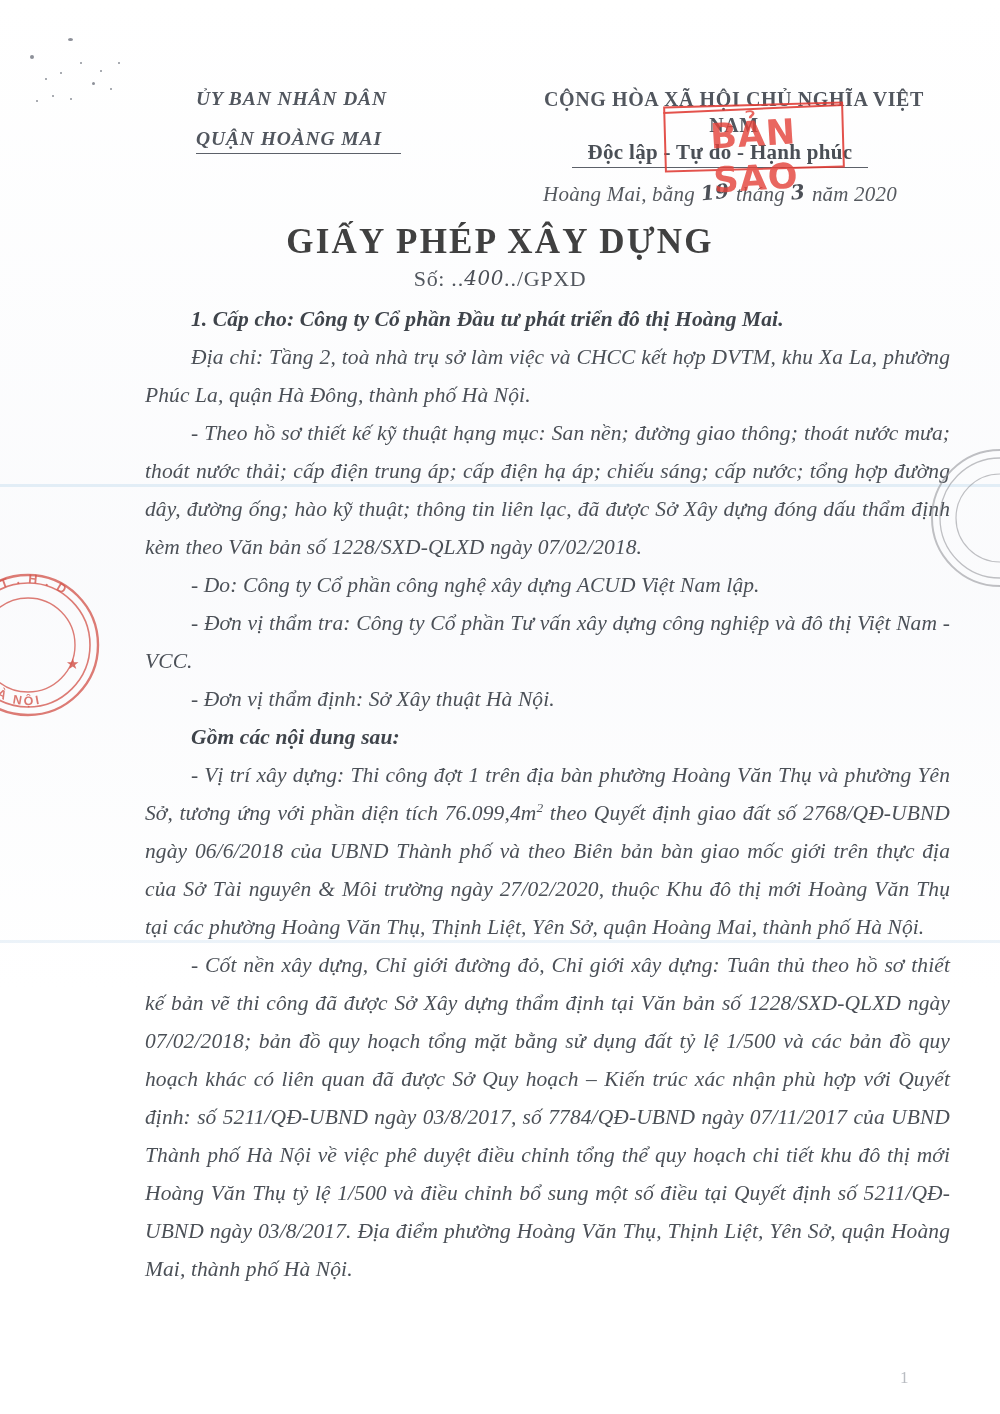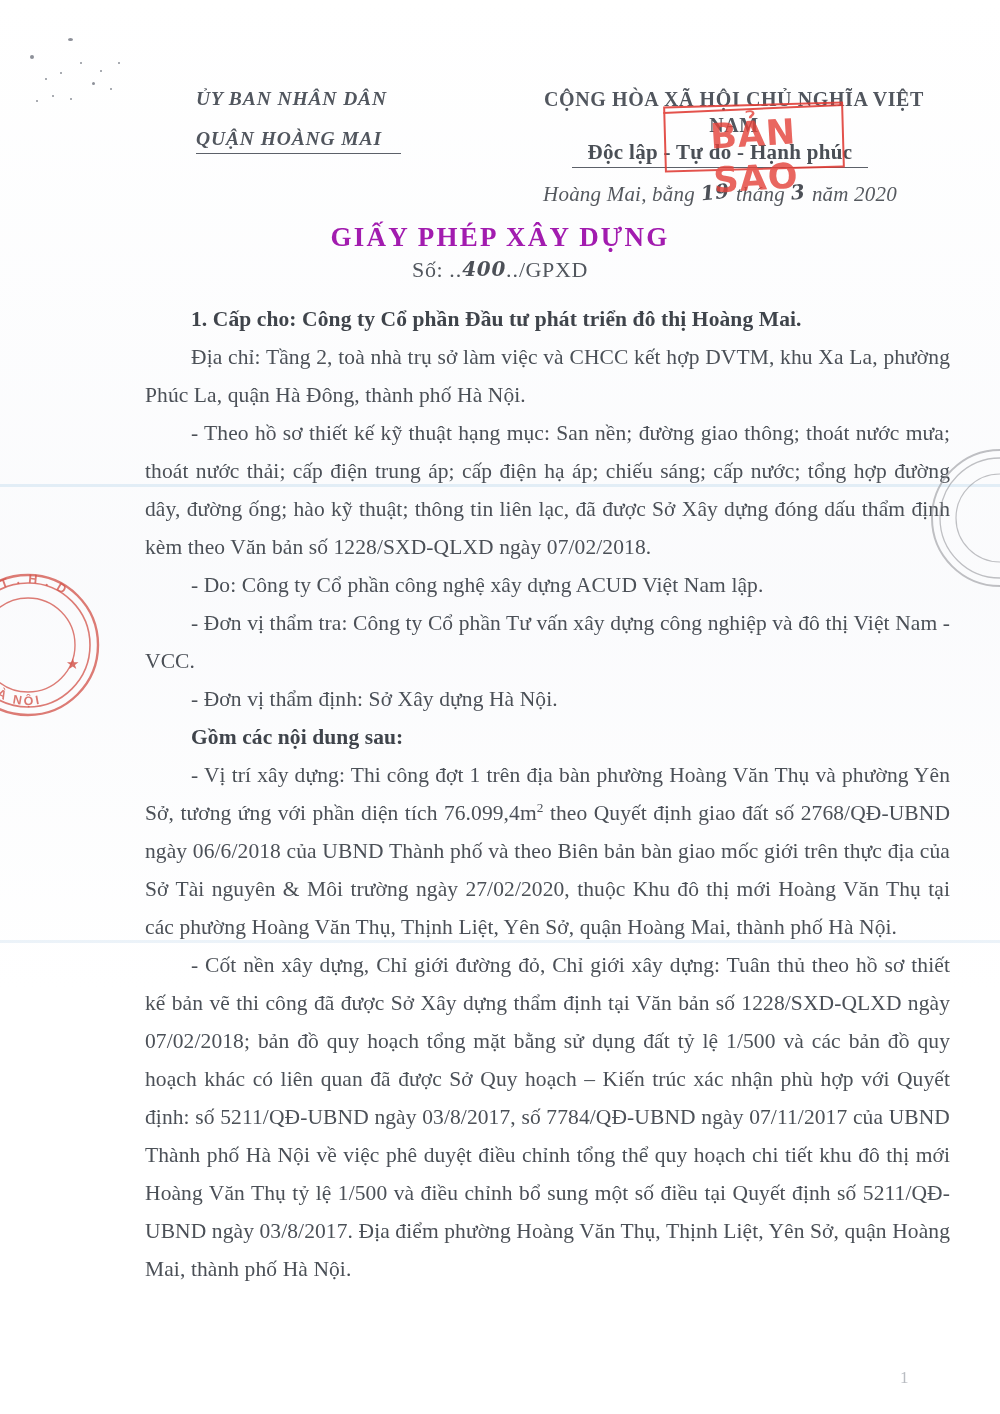--- a/index.html
+++ b/index.html
@@ -125,41 +125,42 @@
     background: #e03b34;
     transform: rotate(-1deg);
   }
 
   
   .doc-title {
     position: absolute; left: 0; top: 222px; width: 1000px;
     text-align: center;
   }
   .doc-title .t1 {
-    font-size: 27px; font-weight: bold; letter-spacing: 2.2px; color: #a21caf;
+    font-size: 35px; font-weight: bold; letter-spacing: 2.2px; color: #404040;
   }
   .doc-title .t2 {
     margin-top: 4px;
     font-size: 22px; letter-spacing: .6px; color: #52575e;
   }
   .dots { letter-spacing: 1px; }
   .hand-num {
     font-family: "DejaVu Serif", serif;
-    font-weight: bold; font-style: italic;
+    font-weight: normal; font-style: italic;
     font-size: 20px;
     color: #4c5057;
     display: inline-block;
     transform: translateY(-1px);
   }
 
   
   .body-text {
     position: absolute;
     left: 145px; top: 300px;
     width: 805px;
+    font-style: italic;
   }
   p.para {
     margin: 0;
     font-size: 21.5px;
     line-height: 38px;
     text-align: justify;
     text-indent: 46px;
     color: #4b5057;
     letter-spacing: .1px;
   }
@@ -256,21 +257,21 @@
 
     <p class="para">Địa chỉ: Tầng 2, toà nhà trụ sở làm việc và CHCC kết hợp DVTM, khu Xa La, phường Phúc La, quận Hà Đông, thành phố Hà Nội.</p>
 
 
     <p class="para">- Theo hồ sơ thiết kế kỹ thuật hạng mục: San nền; đường giao thông; thoát nước mưa; thoát nước thải; cấp điện trung áp; cấp điện hạ áp; chiếu sáng; cấp nước; tổng hợp đường dây, đường ống; hào kỹ thuật; thông tin liên lạc, đã được Sở Xây dựng đóng dấu thẩm định kèm theo Văn bản số 1228/SXD-QLXD ngày 07/02/2018.</p>
 
     <p class="para">- Do: Công ty Cổ phần công nghệ xây dựng ACUD Việt Nam lập.</p>
 
     <p class="para">- Đơn vị thẩm tra: Công ty Cổ phần Tư vấn xây dựng công nghiệp và đô thị Việt Nam - VCC.</p>
 
-    <p class="para">- Đơn vị thẩm định: Sở Xây dựng Hà Nội.</p>
+    <p class="para">- Đơn vị thẩm định: Sở Xây thuật Hà Nội.</p>
 
     <p class="para">
       <b>Gồm các nội dung sau:</b>
     </p>
 
     <p class="para">
       <span>- Vị trí xây dựng: Thi công đợt 1 trên địa bàn phường Hoàng Văn Thụ và phường Yên Sở, tương ứng với phần diện tích 76.099,4m</span><sup>2</sup><span> theo Quyết định giao đất số 2768/QĐ-UBND ngày 06/6/2018 của UBND Thành phố và theo Biên bản bàn giao mốc giới trên thực địa của Sở Tài nguyên &amp; Môi trường ngày 27/02/2020, thuộc Khu đô thị mới Hoàng Văn Thụ tại các phường Hoàng Văn Thụ, Thịnh Liệt, Yên Sở, quận Hoàng Mai, thành phố Hà Nội.</span>
     </p>
 
     <p class="para">- Cốt nền xây dựng, Chỉ giới đường đỏ, Chỉ giới xây dựng: Tuân thủ theo hồ sơ thiết kế bản vẽ thi công đã được Sở Xây dựng thẩm định tại Văn bản số 1228/SXD-QLXD ngày 07/02/2018; bản đồ quy hoạch tổng mặt bằng sử dụng đất tỷ lệ 1/500 và các bản đồ quy hoạch khác có liên quan đã được Sở Quy hoạch – Kiến trúc xác nhận phù hợp với Quyết định: số 5211/QĐ-UBND ngày 03/8/2017, số 7784/QĐ-UBND ngày 07/11/2017 của UBND Thành phố Hà Nội về việc phê duyệt điều chỉnh tổng thể quy hoạch chi tiết khu đô thị mới Hoàng Văn Thụ tỷ lệ 1/500 và điều chỉnh bổ sung một số điều tại Quyết định số 5211/QĐ-UBND ngày 03/8/2017. Địa điểm phường Hoàng Văn Thụ, Thịnh Liệt, Yên Sở, quận Hoàng Mai, thành phố Hà Nội.</p>

